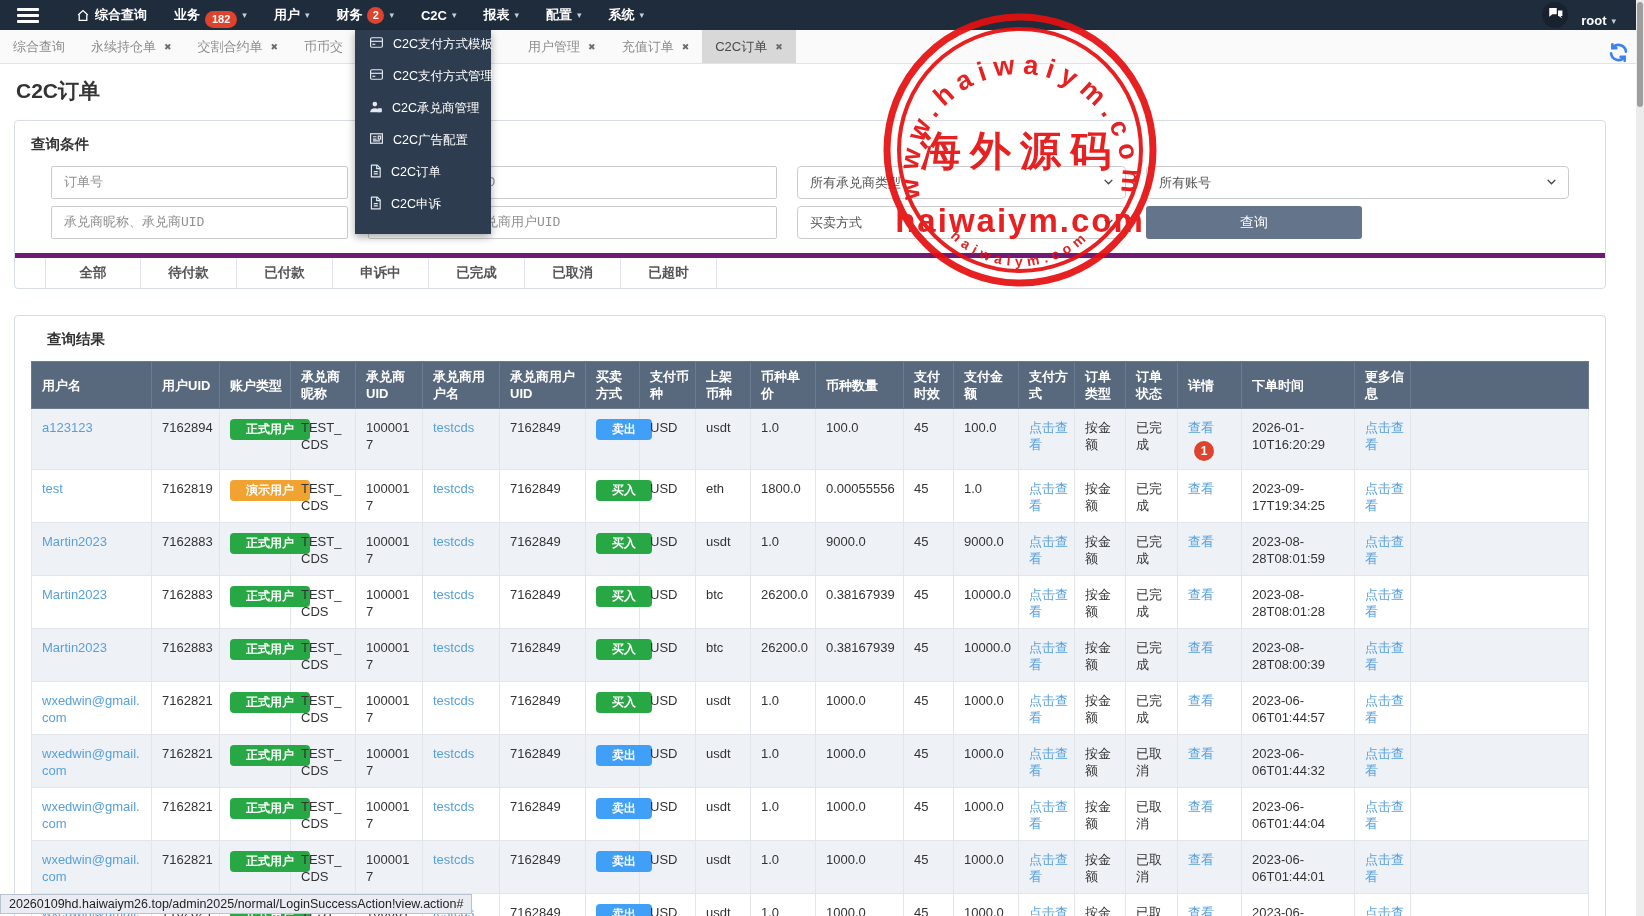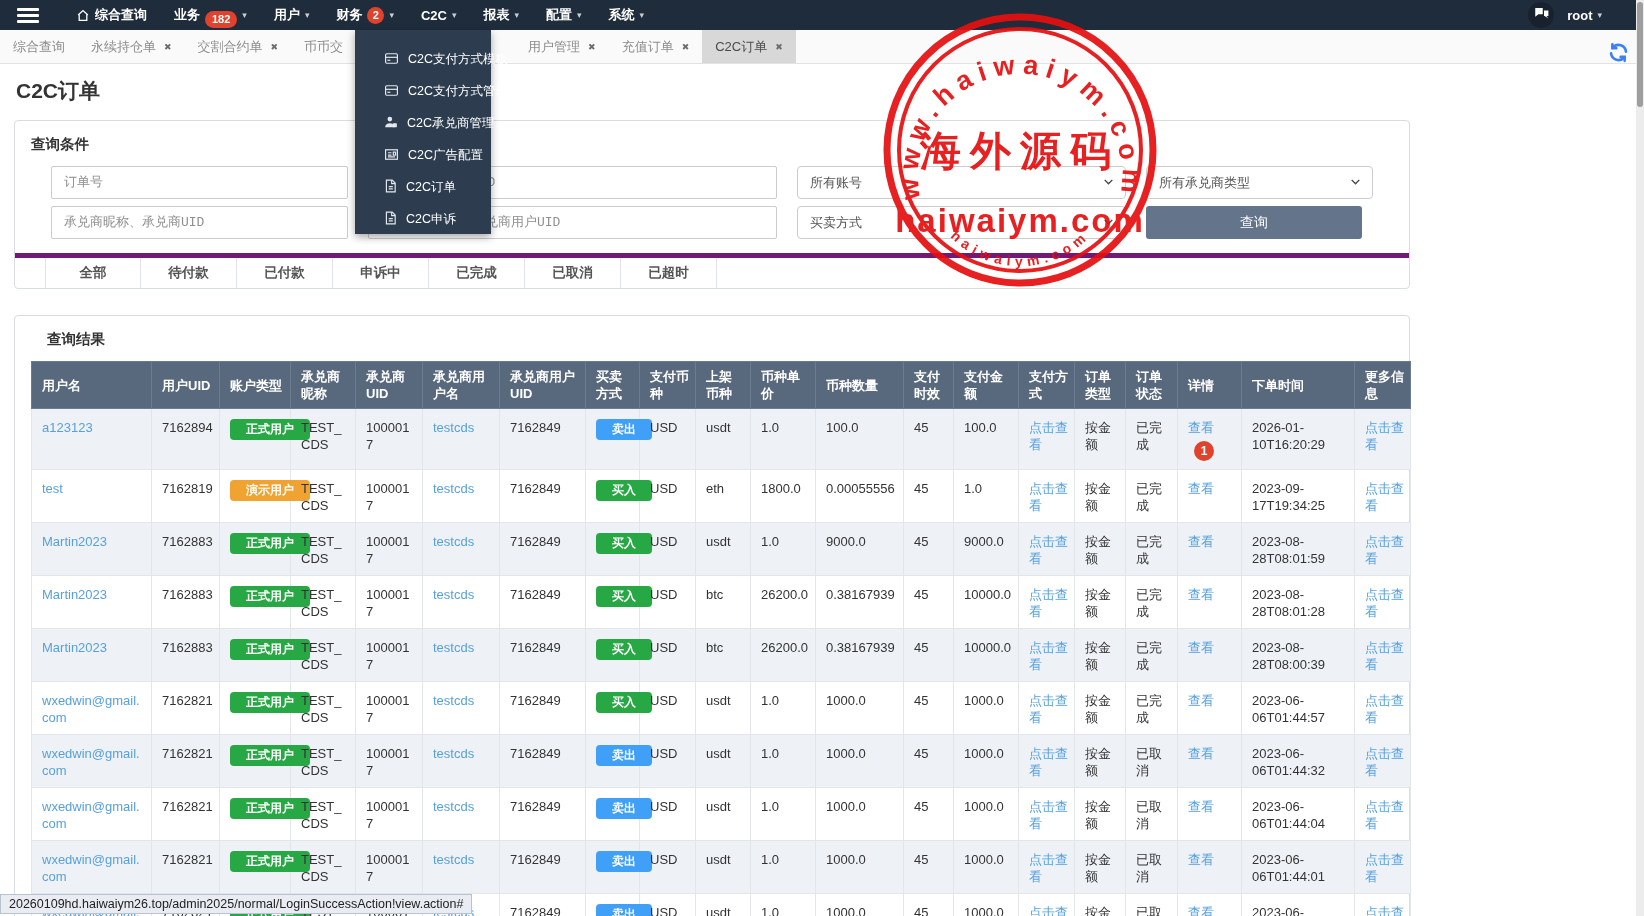--- a/index.html
+++ b/index.html
@@ -10,37 +10,37 @@
   .navbar { height:30px; background:#1f2c3c; display:flex; align-items:center; color:#fff; position:relative; z-index:50; }
   .nav-burger { width:56px; height:30px; display:flex; flex-direction:column; justify-content:center; align-items:center; gap:3px; cursor:pointer; }
   .nav-burger i { display:block; width:22px; height:3px; background:#fff; border-radius:1px; }
   .nav-menu { display:flex; align-items:center; gap:27px; margin-left:20px; font-size:13px; font-weight:bold; }
   .nav-item { display:flex; align-items:center; gap:5px; cursor:pointer; white-space:nowrap; }
   .nav-ico svg { display:block; }
   .nav-badge { background:#e0432d; color:#fff; font-size:11px; font-weight:bold; line-height:15px; }
   .nav-badge.pill { border-radius:9px; padding:1px 7px;margin-top:8px; }
   .nav-badge.round { border-radius:50%; width:17px; height:17px; line-height:17px; text-align:center; padding:0; }
   .caret { font-size:9px; color:#c6cdd6; }
-  .nav-right { margin-left:auto; display:flex; align-items:center; gap:13px; padding-right:42px; }
+  .nav-right { margin-left:auto; display:flex; align-items:flex-end; gap:13px; padding-right:28px; }
   .chat-btn { width:26px; height:26px; border-radius:50%; background:#18222e; display:grid; place-items:center; cursor:pointer; }
   .user-menu { display:flex; align-items:center; gap:5px; font-size:13px; font-weight:bold; cursor:pointer; }
 
   
   .tabbar { height:34px; background:#fafafa; border-bottom:1px solid #e3e3e3; display:flex; align-items:stretch; font-size:13px; color:#8c8c8c; position:relative; z-index:10; }
   .tab { display:flex; align-items:center; gap:8px; padding:0 13px; cursor:pointer; white-space:nowrap; }
   .tab.active { background:#d8d8d8; color:#4a4a4a; }
   .tab.tab-cut { width:224px; justify-content:flex-start; }
   .tab-close { font-size:9px; color:#6d6d6d; }
 
   
   .content { padding:0 14px; position:relative; z-index:5; }
   h1.page-title { font-size:21px; font-weight:600; color:#333; margin:13px 0 15px 2px; }
   .refresh-btn { position:absolute; left:1608px; top:42px; cursor:pointer; z-index:60; }
 
-  .card { border:1px solid #d8dde3; border-radius:4px; background:#fff; width:1396px; }
+  .card { border:1px solid #d8dde3; border-radius:4px; background:#fff; width:1592px; }
   .card h2 { font-size:14.5px; font-weight:bold; color:#333; margin:0 0 12px 16px; }
   .card.query { padding-top:14px; }
   .form-grid { display:grid; grid-template-columns:297px 409px 329px 1fr; column-gap:20px; row-gap:7px; margin:2px 36px 14px 36px; }
   .form-grid input { height:33px; border:1px solid #ccc; border-radius:2px; padding:0 12px; font-size:13px; color:#555; width:100%; outline:none; font-family:Liberation Mono, monospace; }
   .form-grid input::placeholder { color:#8f8f8f; }
   .select { height:33px; border:1px solid #ccc; border-radius:4px; padding:0 10px 0 12px; font-size:13px; color:#555; display:flex; align-items:center; justify-content:space-between; background:#fff; cursor:pointer; }
   .btn-query { width:216px; height:33px; background:#64758b; color:#fff; border:none; border-radius:3px; font-size:14px; cursor:pointer; font-family:Liberation Serif, serif; }
   .status-strip { border-top:5px solid #701a75; display:flex; padding-left:30px;font-weight:bold; }
   .status-tab { width:96px; height:30px; line-height:30px; text-align:center; font-size:13.5px; color:#555; border-right:1px solid #e0e3e7; cursor:pointer; }
   .status-tab:first-child { border-left:1px solid #e0e3e7; }
@@ -49,21 +49,21 @@
   table.orders { width:100%; border-collapse:collapse; table-layout:fixed; font-size:13px; }
   table.orders th { background:#59697d; color:#fff; font-weight:bold; text-align:left; padding:6px 6px 6px 10px; height:46px; vertical-align:middle; border:1px solid #6b7c90; line-height:17px; word-break:break-word; }
   table.orders td { border:1px solid #e2e6ea; padding:10px 6px 8px 10px; vertical-align:top; line-height:17px; word-break:break-word; overflow-wrap:break-word; color:#333; }
   table.orders tbody tr:nth-child(odd) td { background:#eef2f7; }
   table.orders a { color:#58a0dc; text-decoration:none; }
   .badge { display:inline-block; padding:3px 16px; border-radius:4px; color:#fff; font-weight:bold; font-size:12px; line-height:15px; white-space:nowrap; }
   .circle-badge { margin:5px 0 0 6px; width:20px; height:20px; border-radius:50%; background:#e0432d; color:#fff; font-size:12px; font-weight:bold; display:flex; align-items:center; justify-content:center; }
 
   
   .dropdown { position:absolute; left:355px; top:30px; width:136px; background:#2d3c4f; z-index:150; padding:6px 0; box-shadow:0 3px 8px rgba(0,0,0,.35); }
-  .dd-item { display:flex; align-items:flex-end; gap:9px; height:32px; padding:0 29px; color:#fff; font-size:12.5px; cursor:pointer; white-space:nowrap; }
+  .dd-item { display:flex; align-items:flex-start; gap:9px; height:32px; padding:0 14px; color:#fff; font-size:12.5px; cursor:pointer; white-space:nowrap; }
   .dd-item svg { flex:none; }
 
   
   .watermark { position:absolute; left:878px; top:8px; width:284px; height:284px; z-index:250; pointer-events:none; opacity:.92; }
   .wm-serif { font-family:"Liberation Serif","DejaVu Serif",serif; }
 
   
   .statusbar { position:absolute; left:0; bottom:2px; height:20px; line-height:19px; padding:0 8px; background:#e9edf3; border:1px solid #b9c2cf; font-size:12.5px; color:#222; z-index:300; white-space:nowrap; }
 
   
@@ -167,27 +167,27 @@
 
 <div class="content">
   <h1 class="page-title">C2C订单</h1>
 
   <section class="card query">
     <h2>查询条件</h2>
     <div class="form-grid">
       <input type="text" placeholder="订单号" style="">
       <input type="text" placeholder="用户昵称、用户UID" style="">
       <div class="select">
-        <span>所有账号</span>
+        <span>所有承兑商类型</span>
         <span><svg width="13" height="13" viewBox="0 0 24 24" fill="none" stroke="#444" stroke-width="2.6">
               <polyline points="5,9 12,16 19,9"></polyline>
             </svg></span>
       </div>
       <div class="select">
-        <span>所有承兑商类型</span>
+        <span>所有账号</span>
         <span><svg width="13" height="13" viewBox="0 0 24 24" fill="none" stroke="#444" stroke-width="2.6">
               <polyline points="5,9 12,16 19,9"></polyline>
             </svg></span>
       </div>
       <input type="text" placeholder="承兑商昵称、承兑商UID" style="">
       <input type="text" placeholder="承兑商用户名、承兑商用户UID" style="">
       <div class="select">
         <span>买卖方式</span>
         <span><svg width="13" height="13" viewBox="0 0 24 24" fill="none" stroke="#444" stroke-width="2.6">
               <polyline points="5,9 12,16 19,9"></polyline>

